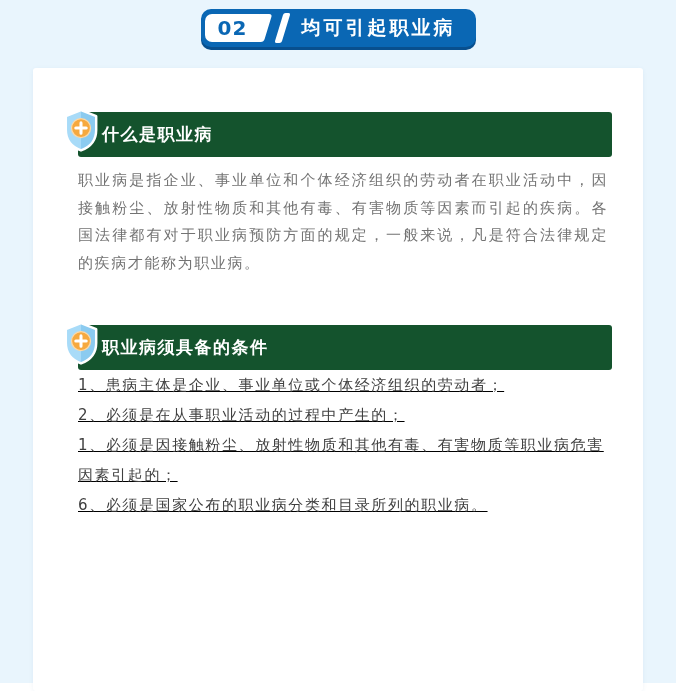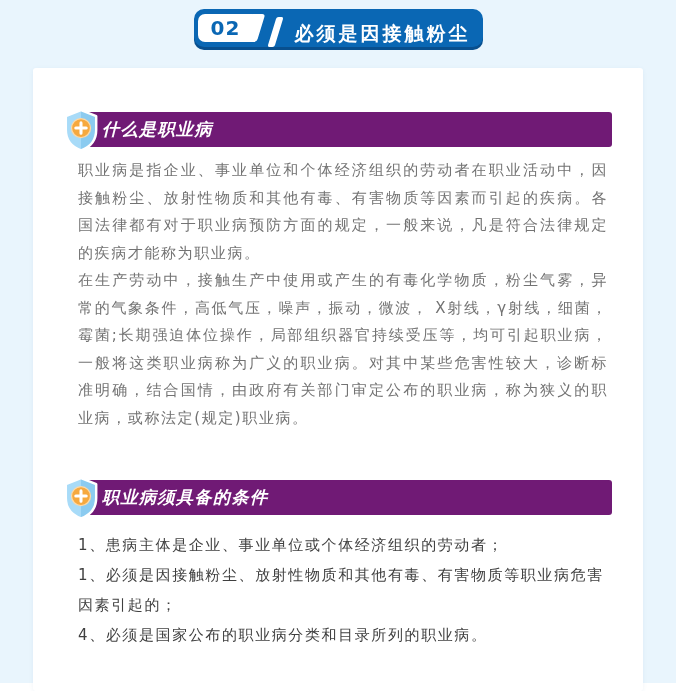--- a/index.html
+++ b/index.html
@@ -12,26 +12,26 @@
   }
 
   
   .badge-wrap {
     position: absolute;
     top: 9px; left: 0; right: 0;
     display: flex; justify-content: center;
   }
   .badge {
     display: inline-flex;
-    align-items: flex-end;
+    align-items: center;
     height: 38px;
     background: #0a67b4;
     border-radius: 10px;
     box-shadow: 0 3px 0 #084f8e;
-    padding: 0 12px 0 0;
+    padding: 0 20px 0 0;
     position: relative;
   }
   .badge-num {
     position: relative;
     margin: 5px 0 5px 4px;
     background: #ffffff;
     border-radius: 7px 2px 2px 7px;
     width: 56px; height: 28px;
     display: flex; align-items: center; justify-content: center;
     font-size: 20px; font-weight: bold; color: #0a67b4;
@@ -70,27 +70,26 @@
     background: #ffffff;
     border-radius: 3px;
     box-shadow: 0 1px 4px rgba(60,110,160,0.08);
     padding: 0 31px 0 45px;
   }
 
   
   .section-header {
     position: relative;
     margin-top: 44px;
-    height: 35px;
-    background: #701a75;
+    height: 45px;
+    background: #14532d;
     border-radius: 3px;
     display: flex;
     align-items: center;
     padding-left: 24px;
-    font-style: italic;
   }
   .section-header.second { margin-top: 48px; }
   .section-heading {
     color: #ffffff;
     font-size: 17px;
     font-weight: bold;
     letter-spacing: 1.5px;
     white-space: nowrap;
   }
   .shield {
@@ -108,67 +107,67 @@
     font-size: 15px;
     line-height: 27.5px;
     letter-spacing: 1.6px;
     text-align: justify;
     text-justify: inter-ideograph;
   }
   .body-text.first { margin-top: 10px; }
 
   .cond-list {
     list-style: none;
-    margin-top: 15px;
+    text-decoration: underline;
   }
   .cond-list li {
     color: #3f3f3f;
     font-size: 15px;
     line-height: 30px;
     letter-spacing: 1.6px;
     text-align: left;
   }
 </style>
 </head>
 <body>
 
 <div class="badge-wrap">
   <div class="badge">
     <div class="badge-num">02</div>
     <div class="badge-slash"></div>
-    <div class="badge-title">必须是因接触粉尘</div>
+    <div class="badge-title">均可引起职业病</div>
   </div>
 </div>
 
 <div class="card">
 
   <div class="section-header">
     <svg class="shield" viewBox="0 0 40 46" aria-hidden="true">
       <path d="M20 2 L36 8.5 V23 C36 34.5 29.5 41 20 44.5 C10.5 41 4 34.5 4 23 V8.5 Z" fill="#a8dbf8"></path>
       <path d="M20 2 L36 8.5 V23 C36 34.5 29.5 41 20 44.5 Z" fill="#8bcbf0"></path>
       <path d="M20 2 L36 8.5 V23 C36 34.5 29.5 41 20 44.5 C10.5 41 4 34.5 4 23 V8.5 Z" fill="none" stroke="#ffffff" stroke-width="2.6" stroke-linejoin="round"></path>
       <circle cx="20" cy="21" r="10" fill="#f6a93f" stroke="#fcd9a8" stroke-width="1.4"></circle>
       <path d="M20 15.5 V26.5 M14.5 21 H25.5" stroke="#ffffff" stroke-width="3.2" stroke-linecap="round"></path>
     </svg>
     <span class="section-heading">什么是职业病</span>
   </div>
 
   <p class="body-text first">职业病是指企业、事业单位和个体经济组织的劳动者在职业活动中，因接触粉尘、放射性物质和其他有毒、有害物质等因素而引起的疾病。各国法律都有对于职业病预防方面的规定，一般来说，凡是符合法律规定的疾病才能称为职业病。</p>
-  <p class="body-text">在生产劳动中，接触生产中使用或产生的有毒化学物质，粉尘气雾，异常的气象条件，高低气压，噪声，振动，微波， X射线，γ射线，细菌，霉菌;长期强迫体位操作，局部组织器官持续受压等，均可引起职业病，一般将这类职业病称为广义的职业病。对其中某些危害性较大，诊断标准明确，结合国情，由政府有关部门审定公布的职业病，称为狭义的职业病，或称法定(规定)职业病。</p>
 
   <div class="section-header second">
     <svg class="shield" viewBox="0 0 40 46" aria-hidden="true">
       <path d="M20 2 L36 8.5 V23 C36 34.5 29.5 41 20 44.5 C10.5 41 4 34.5 4 23 V8.5 Z" fill="#a8dbf8"></path>
       <path d="M20 2 L36 8.5 V23 C36 34.5 29.5 41 20 44.5 Z" fill="#8bcbf0"></path>
       <path d="M20 2 L36 8.5 V23 C36 34.5 29.5 41 20 44.5 C10.5 41 4 34.5 4 23 V8.5 Z" fill="none" stroke="#ffffff" stroke-width="2.6" stroke-linejoin="round"></path>
       <circle cx="20" cy="21" r="10" fill="#f6a93f" stroke="#fcd9a8" stroke-width="1.4"></circle>
       <path d="M20 15.5 V26.5 M14.5 21 H25.5" stroke="#ffffff" stroke-width="3.2" stroke-linecap="round"></path>
     </svg>
     <span class="section-heading">职业病须具备的条件</span>
   </div>
 
   <ul class="cond-list">
     <li>1、患病主体是企业、事业单位或个体经济组织的劳动者；</li>
+    <li>2、必须是在从事职业活动的过程中产生的；</li>
     <li>1、必须是因接触粉尘、放射性物质和其他有毒、有害物质等职业病危害因素引起的；</li>
-    <li>4、必须是国家公布的职业病分类和目录所列的职业病。</li>
+    <li>6、必须是国家公布的职业病分类和目录所列的职业病。</li>
   </ul>
 
 </div>
 
 </body></html>

